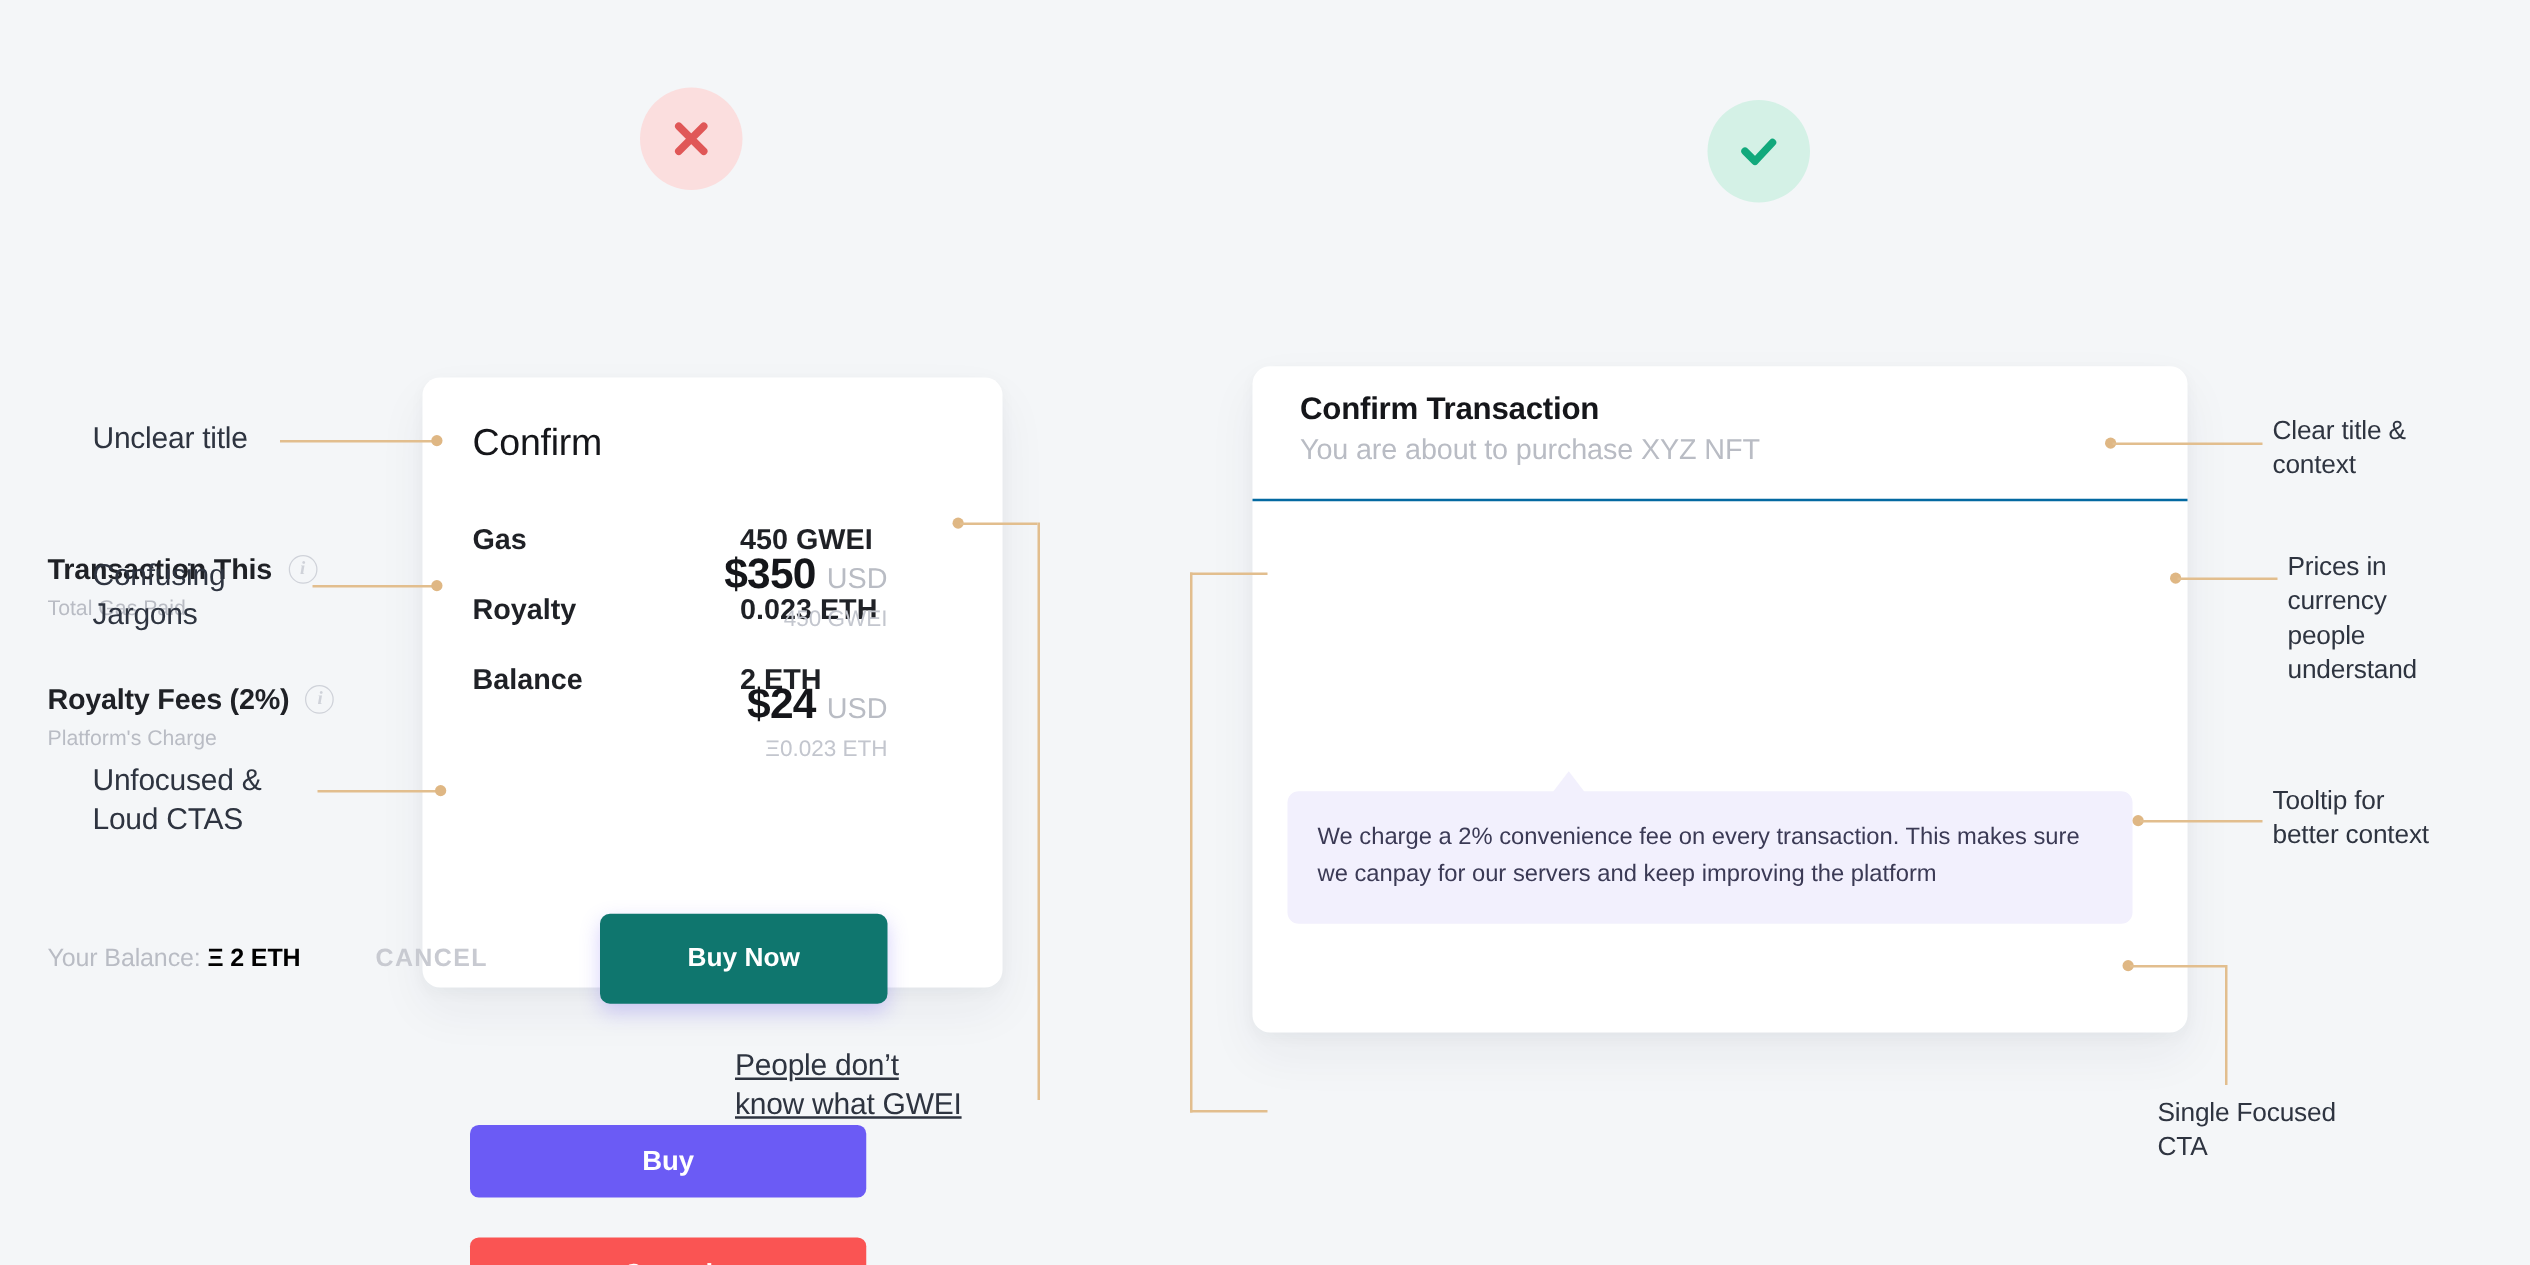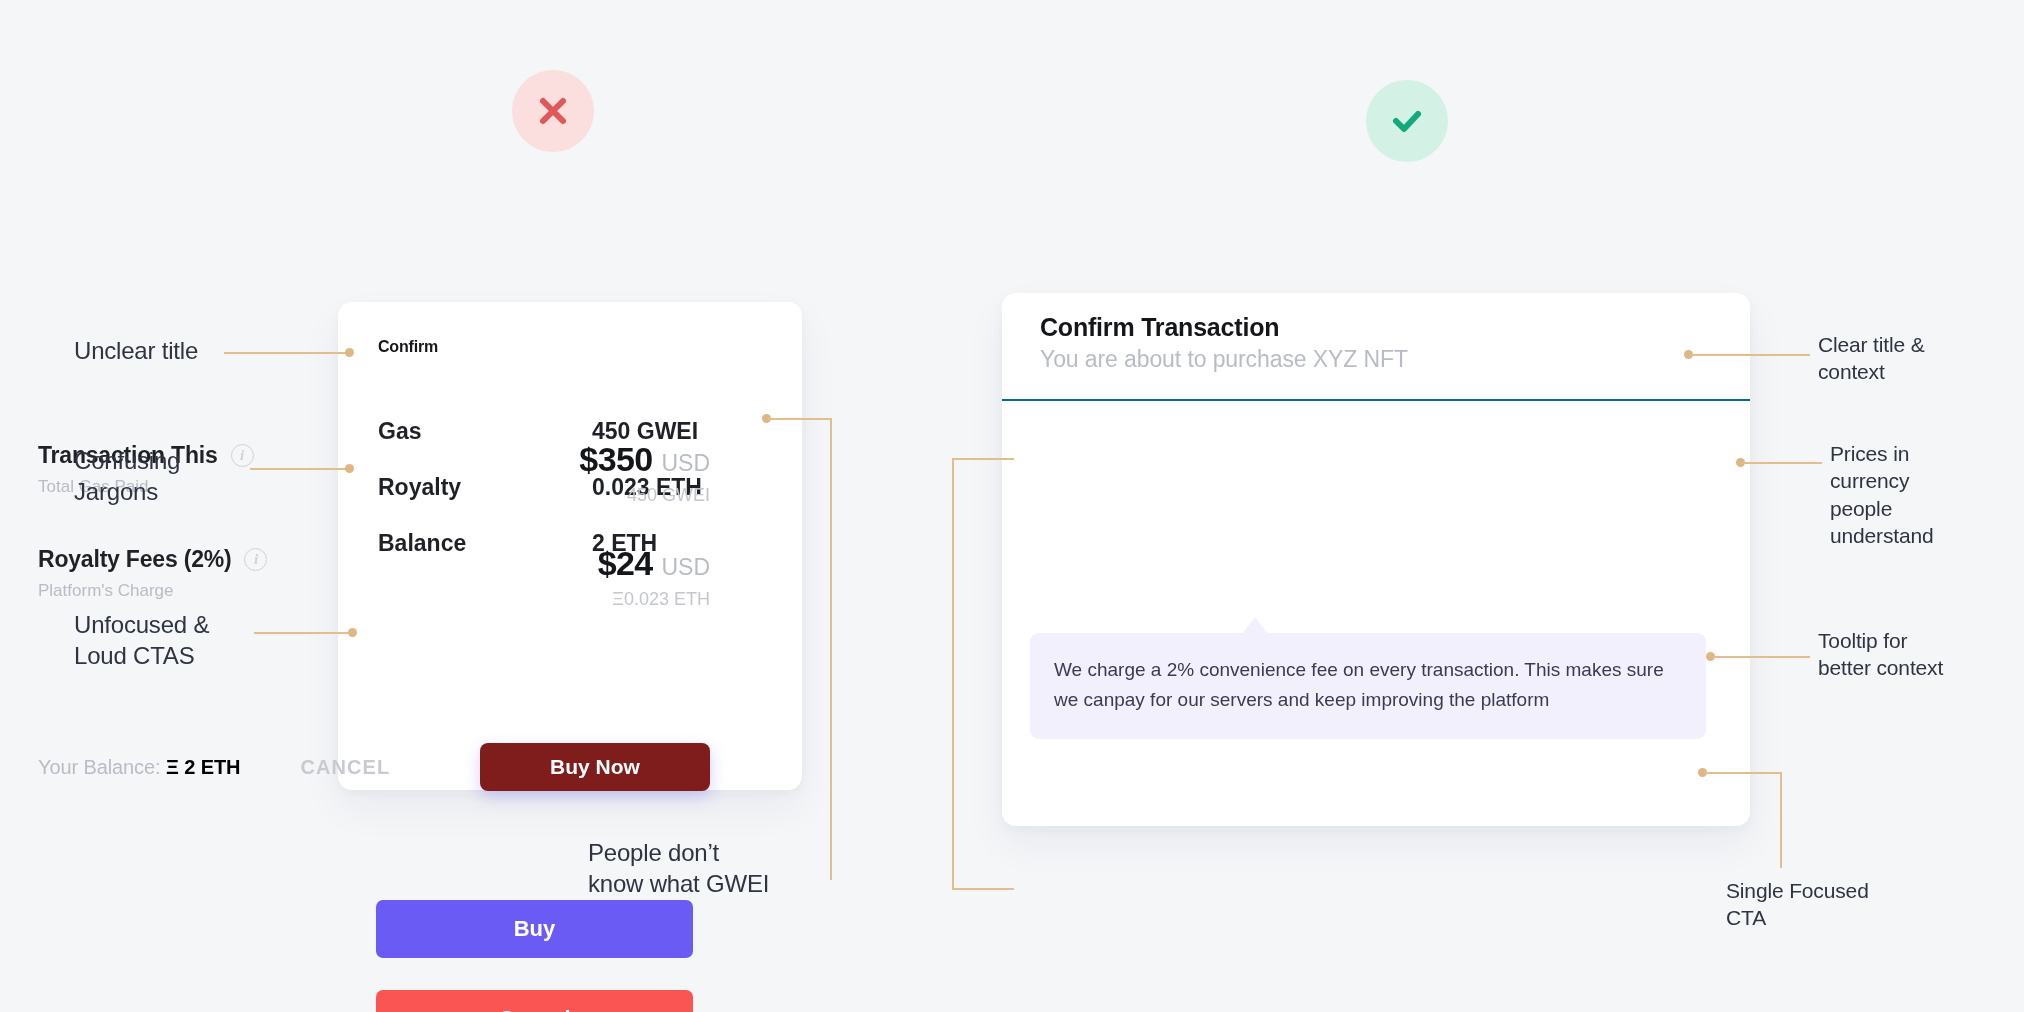--- a/index.html
+++ b/index.html
@@ -53,22 +53,22 @@
 
   .card-good {
     left: 1002px; top: 293px;
     width: 748px; height: 533px;
   }
 
   
   .bad-title {
     position: absolute;
     left: 40px; top: 36px;
-    font-size: 16px;
-    font-weight: bold;
+    font-size: 30px;
+    font-weight: normal;
     color: #15161A;
     letter-spacing: -0.2px;
   }
 
   .bad-rows { position: absolute; left: 40px; top: 100px; width: 384px; margin-top: 16px; }
   .bad-row {
     display: flex;
     justify-content: space-between;
     align-items: baseline;
     height: 56px;
@@ -233,22 +233,22 @@
     letter-spacing: 1.1px;
     cursor: pointer;
     background: none;
     border: none;
     font-family: "Liberation Sans", sans-serif;
   }
 
   .buy-now {
     margin-left: auto;
     width: 230px;
-    height: 48px;
-    background: #7f1d1d;
+    height: 72px;
+    background: #0f766e;
     border: none;
     border-radius: 8px;
     color: #FFFFFF;
     font-size: 21px;
     font-weight: bold;
     cursor: pointer;
     font-family: "Liberation Sans", sans-serif;
     box-shadow: 0 6px 16px rgba(107,91,245,0.28);
   }
 
@@ -380,21 +380,21 @@
   <div class="dot" style="left:345px; top:464px;"></div>
 
   <div class="anno" style="left:74px; top:610px;">Unfocused &amp;
 Loud CTAS</div>
   <div class="ln ln-h" style="left:254px; top:632px; width:98px;"></div>
   <div class="dot" style="left:348px; top:628px;"></div>
 
   <div class="dot" style="left:762px; top:414px;"></div>
   <div class="ln ln-h" style="left:768px; top:418px; width:62px;"></div>
   <div class="ln ln-v" style="left:830px; top:418px; height:462px;"></div>
-  <div class="anno" style="left:588px; top:838px;">People don’t
+  <div class="anno" style="left:588px; top:838px;text-decoration:underline;">People don’t
 know what GWEI</div>
 
   <div class="ln ln-h" style="left:952px; top:458px; width:62px;"></div>
   <div class="ln ln-v" style="left:952px; top:458px; height:432px;"></div>
   <div class="ln ln-h" style="left:952px; top:888px; width:62px;"></div>
 
   <div class="dot" style="left:1684px; top:350px;"></div>
   <div class="ln ln-h" style="left:1690px; top:354px; width:120px;"></div>
   <div class="anno-sm" style="left:1818px; top:331px;">Clear title &amp;
 context</div>

